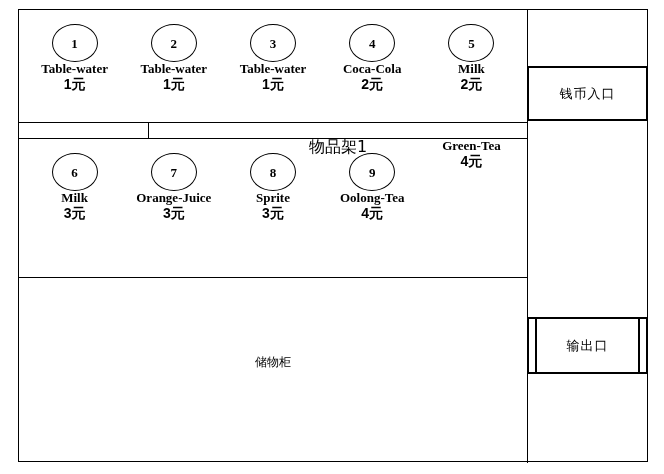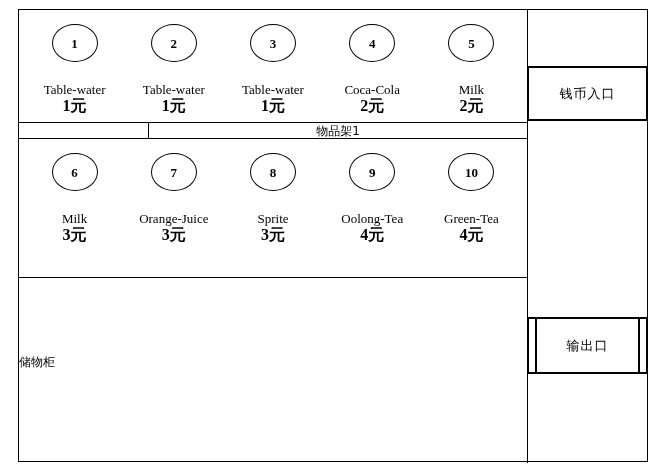--- a/index.html
+++ b/index.html
@@ -74,31 +74,30 @@
     display: flex;
     align-items: center;
     justify-content: center;
     font-size: 13px;
     font-weight: bold;
     line-height: 1;
     margin-top: 14px;
     box-sizing: border-box;
   }
   .slot-name {
-    margin-top: 21px;
     font-size: 13px;
-    font-weight: normal;
+    font-weight: bold;
     white-space: nowrap;
     line-height: 1.05;
   }
   .slot-price {
-    font-size: 16px;
+    font-size: 14px;
     font-weight: bold;
     line-height: 1.15;
-    font-family: Liberation Serif, serif;
+    font-family: Liberation Sans, sans-serif;
   }
 
   
   .shelf-bar {
     position: absolute;
     left: 0;
     width: 508px;
     height: 17px;
     border-top: 1px solid #000;
     border-bottom: 1px solid #000;
@@ -112,41 +111,42 @@
     left: 129px;
     top: 0;
     width: 1px;
     height: 100%;
     background: #000;
   }
   .shelf-bar-label {
     position: absolute;
     left: 130px;
     right: 0;
-    top: 0;
+    top: 16px;
     height: 100%;
     display: flex;
     align-items: center;
     justify-content: center;
-    font-size: 12px;
+    font-size: 16px;
     font-family: "DejaVu Sans", "Liberation Sans", sans-serif;
     line-height: 1;
   }
 
   
   #cabinet {
     position: absolute;
     left: 0;
     top: 267px;
     width: 508px;
     height: 186px;
     border-top: 1px solid #000;
     box-sizing: border-box;
     display: flex;
     align-items: center;
+    justify-content: center;
   }
   #cabinet-label {
     font-size: 12px;
     font-family: "DejaVu Sans", "Liberation Sans", sans-serif;
     transform: translateY(-8px);
   }
 
   
   #coin-entry {
     position: absolute;
@@ -266,21 +266,20 @@
         <div class="slot-price">3元</div>
       </div>
 
       <div class="slot">
         <div class="slot-circle">9</div>
         <div class="slot-name">Oolong-Tea</div>
         <div class="slot-price">4元</div>
       </div>
 
       <div class="slot">
-        <div class="slot-circle">10</div>
         <div class="slot-name">Green-Tea</div>
         <div class="slot-price">4元</div>
       </div>
 
     </div>
   </div>
 
 
   <div id="cabinet">
     <div id="cabinet-label">储物柜</div>

